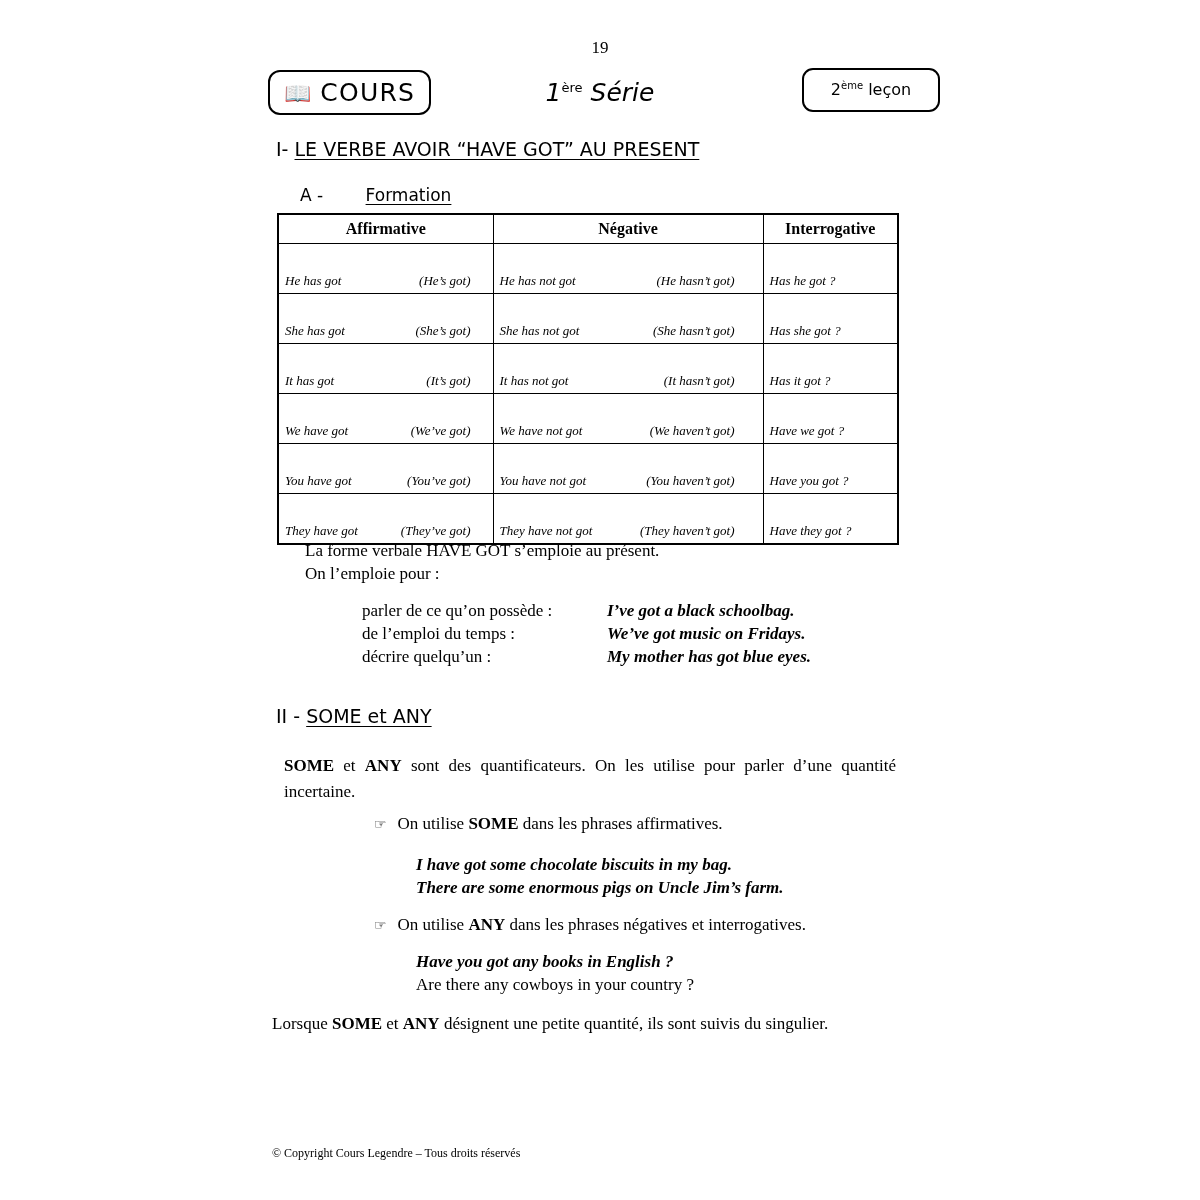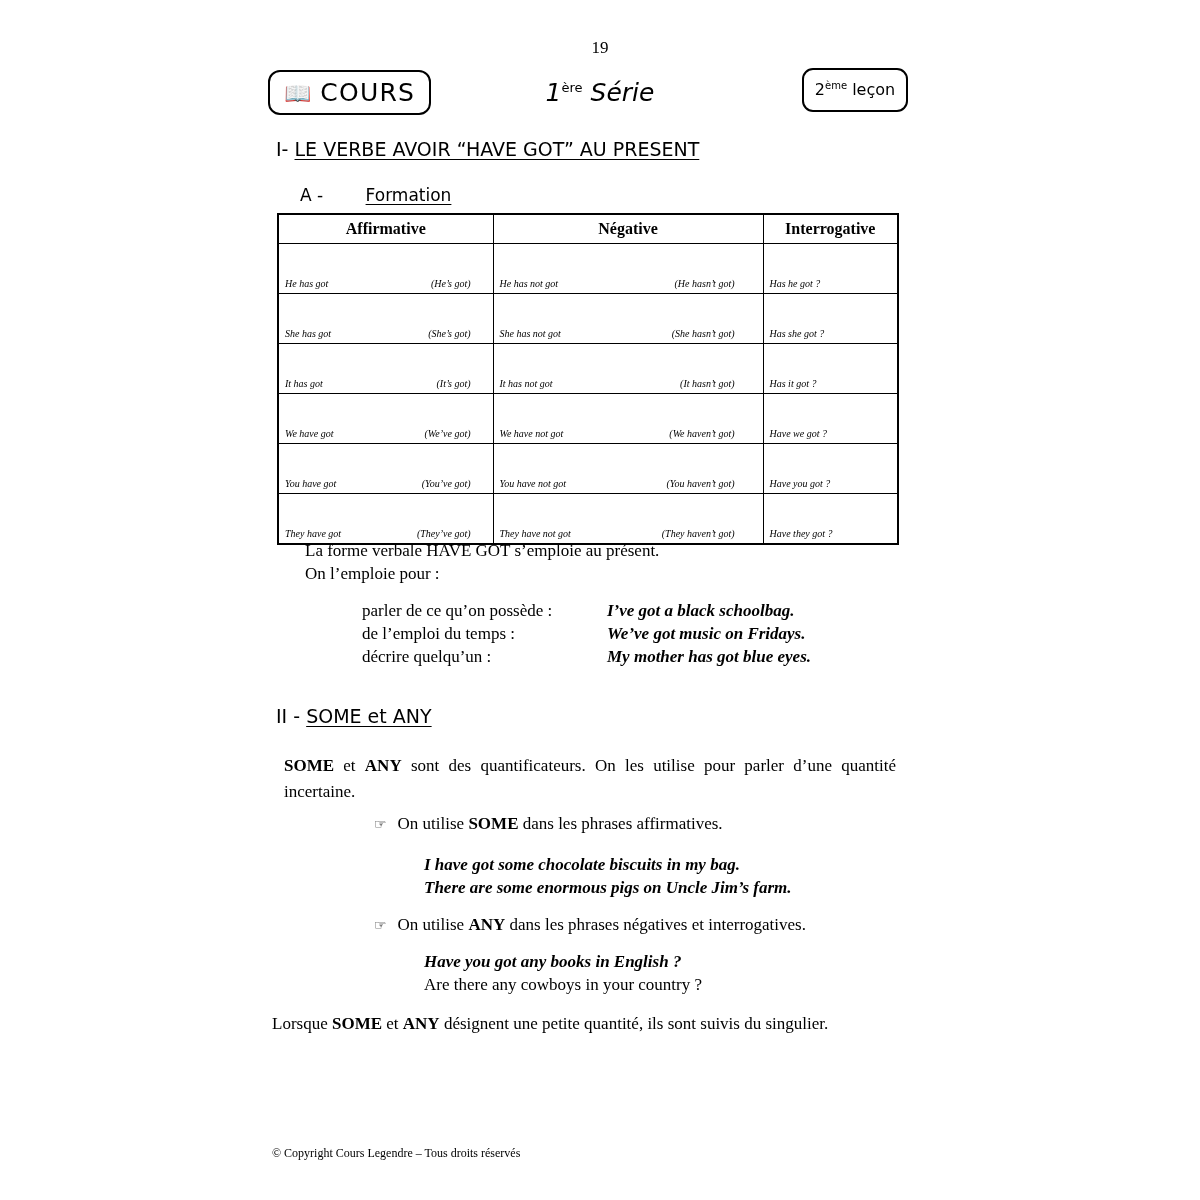--- a/index.html
+++ b/index.html
@@ -58,21 +58,21 @@
   }
   .badge-cours .label {
     font-family: "DejaVu Sans", sans-serif;
     font-size: 25px;
     letter-spacing: 1.2px;
     font-weight: 400;
   }
   .badge-lecon {
     left: 802px;
     top: 68px;
-    width: 106px;
+    width: 138px;
     height: 44px;
     border-width: 2.5px;
     border-radius: 11px;
   }
   .badge-lecon .label {
     font-family: "DejaVu Sans", sans-serif;
     font-size: 16px;
   }
   .badge-lecon sup {
     font-size: 10px;
@@ -147,21 +147,21 @@
     font-family: "Liberation Serif", serif;
     font-weight: bold;
     font-size: 16px;
     height: 28px;
     vertical-align: middle;
   }
   .conj-table td {
     height: 45px;
     font-family: "Liberation Serif", serif;
     font-style: italic;
-    font-size: 10px;
+    font-size: 13px;
     padding: 0 0 4px 6px;
     white-space: nowrap;
   }
   .conj-table col.c1 { width: 215px; }
   .conj-table col.c2 { width: 270px; }
   .conj-table col.c3 { width: 135px; }
   .cell-split {
     display: flex;
     width: 100%;
   }
@@ -227,21 +227,20 @@
   #bullet-any  { left: 374px; top: 915px; }
 
   .example-block {
     position: absolute;
     font-family: "Liberation Serif", serif;
     font-size: 17px;
   }
   .example-block .ex {
     white-space: nowrap;
     height: 23px;
-    margin-left: 8px;
   }
   .example-block .ex.ital {
     font-style: italic;
     font-weight: bold;
   }
   .example-block .ex.roman {
     font-style: normal;
     font-weight: normal;
   }
   #examples-some { left: 416px; top: 855px; }

